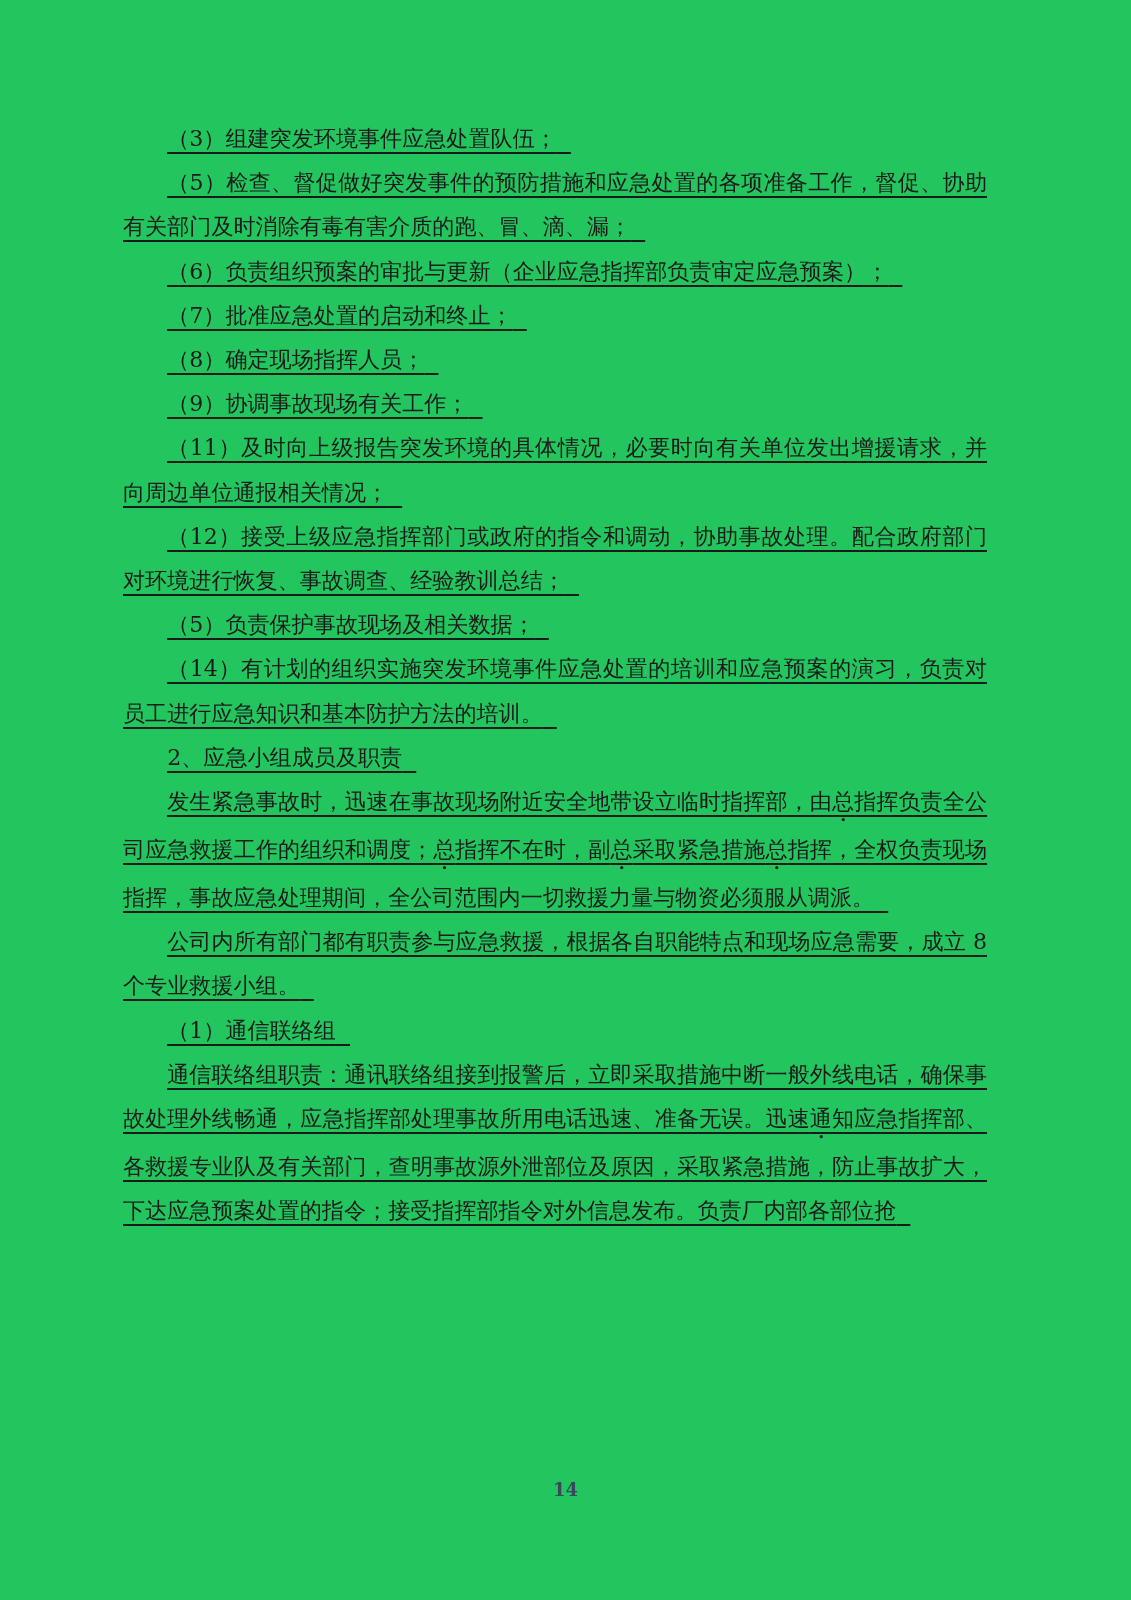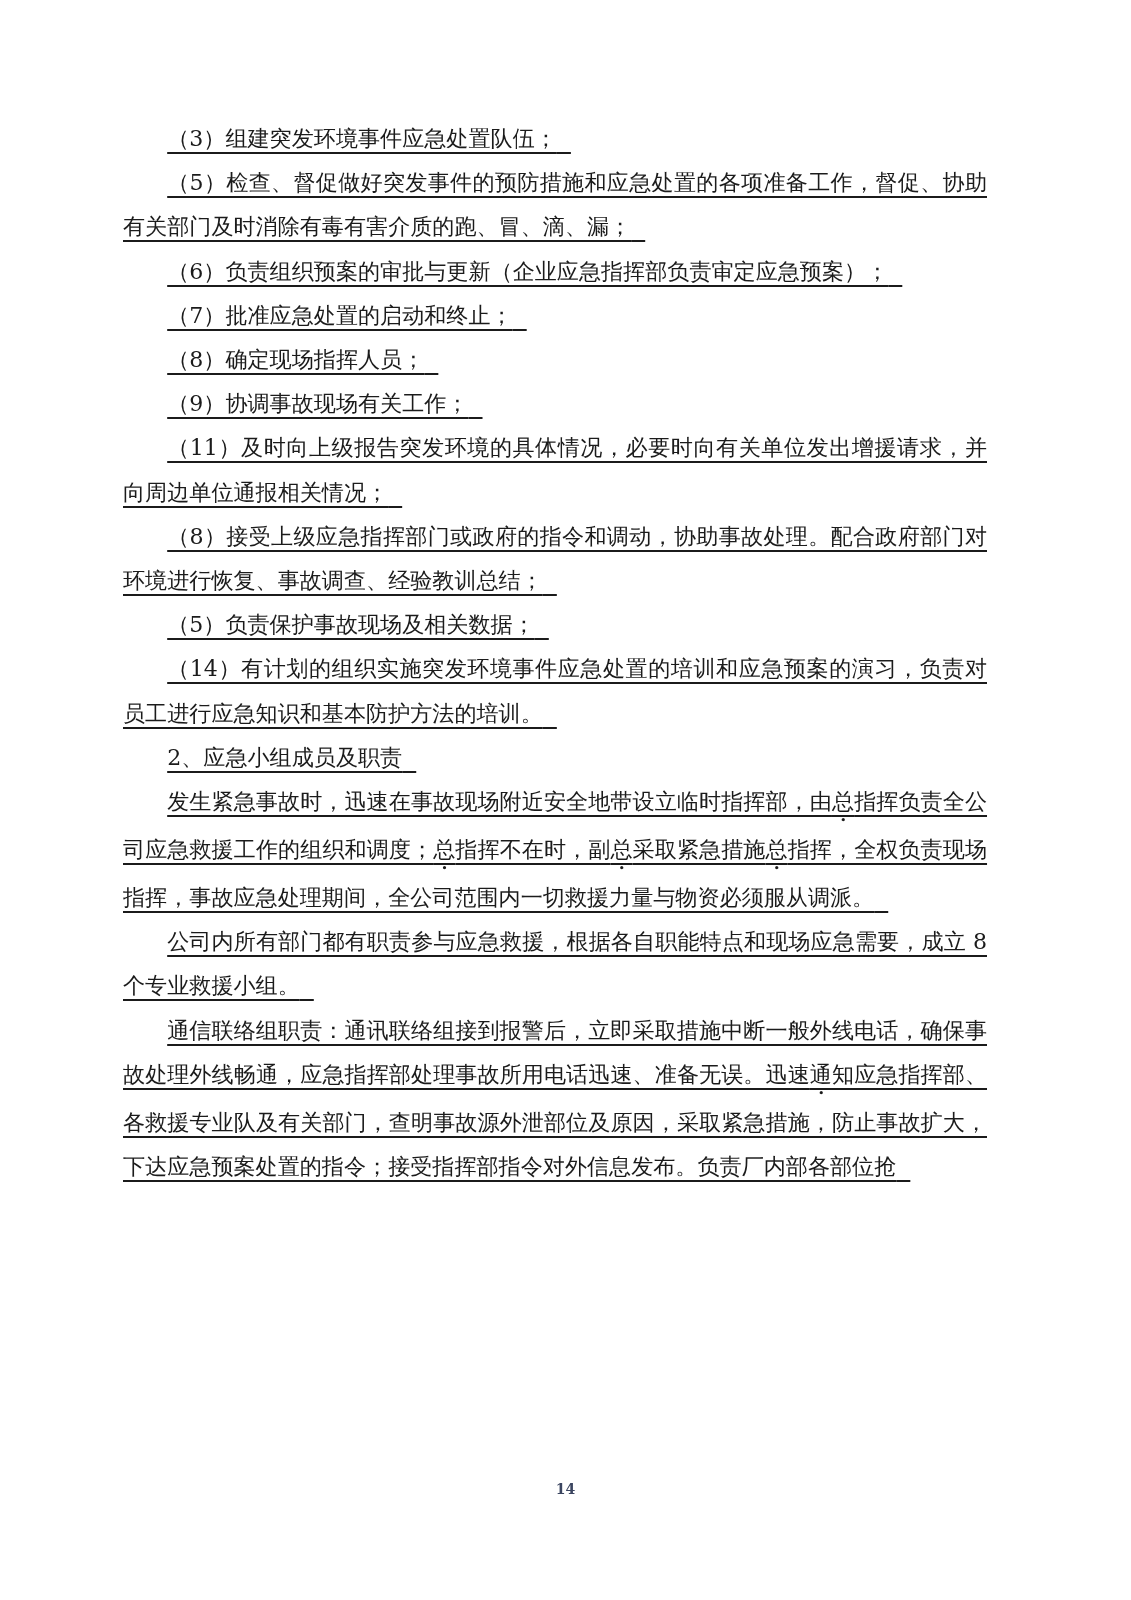--- a/index.html
+++ b/index.html
@@ -1,20 +1,20 @@
 <!DOCTYPE html>
 <html><head>
 <meta charset="utf-8">
 <style>
   html, body { margin: 0; padding: 0; background: #e8e8e8; }
   .page {
     position: relative;
     width: 1131px;
     height: 1600px;
-    background: #ffffff;
+    background: #22c55e;
     overflow: hidden;
     font-family: "DejaVu Serif", "Liberation Serif", serif;
   }
   .content {
     position: absolute;
     left: 123px;
     top: 116px;
     width: 864px;
     color: #1b1b1b;
     font-size: 22.1px;
@@ -40,43 +40,44 @@
     text-emphasis-position: under right;
   }
   .footer {
     position: absolute;
     left: 0;
     top: 1479px;
     width: 100%;
     text-align: center;
   }
   .page-num {
-    font-size: 14px;
+    font-size: 18px;
     font-weight: bold;
     color: #3b4560;
     font-family: "DejaVu Serif", "Liberation Serif", serif;
   }
 </style>
 </head>
 <body>
 
 <div class="page">
   <div class="content">
       <p class="para"><span>（3）组建突发环境事件应急处置队伍；</span></p>
       <p class="para"><span>（5）检查、督促做好突发事件的预防措施和应急处置的各项准备工作，督促、协助有关部门及时消除有毒有害介质的跑、冒、滴、漏；</span></p>
       <p class="para"><span>（6）负责组织预案的审批与更新（企业应急指挥部负责审定应急预案）；</span></p>
       <p class="para"><span>（7）批准应急处置的启动和终止；</span></p>
       <p class="para"><span>（8）确定现场指挥人员；</span></p>
       <p class="para"><span>（9）协调事故现场有关工作；</span></p>
       <p class="para"><span>（11）及时向上级报告突发环境的具体情况，必要时向有关单位发出增援请求，并向周边单位通报相关情况；</span></p>
-      <p class="para"><span>（8）接受上级应急指挥部门或政府的指令和调动，协助事故处理。配合政府部门对环境进行恢复、事故调查、经验教训总结；</span></p>
+      <p class="para"><span>（12）接受上级应急指挥部门或政府的指令和调动，协助事故处理。配合政府部门对环境进行恢复、事故调查、经验教训总结；</span></p>
       <p class="para"><span>（5）负责保护事故现场及相关数据；</span></p>
       <p class="para"><span>（14）有计划的组织实施突发环境事件应急处置的培训和应急预案的演习，负责对员工进行应急知识和基本防护方法的培训。</span></p>
       <p class="para"><span>2、应急小组成员及职责</span></p>
       <p class="para"><span>发生紧急事故时，迅速在事故现场附近安全地带设立临时指挥部，由</span><span class="dot">总</span><span>指挥负责全公司应急救援工作的组织和调度；</span><span class="dot">总</span><span>指挥不在时，副</span><span class="dot">总</span><span>采取紧急措施</span><span class="dot">总</span><span>指挥，全权负责现场指挥，事故应急处理期间，全公司范围内一切救援力量与物资必须服从调派。</span></p>
       <p class="para"><span>公司内所有部门都有职责参与应急救援，根据各自职能特点和现场应急需要，成立 8 个专业救援小组。</span></p>
+      <p class="para"><span>（1）通信联络组</span></p>
       <p class="para"><span>通信联络组职责：通讯联络组接到报警后，立即采取措施中断一般外线电话，确保事故处理外线畅通，应急指挥部处理事故所用电话迅速、准备无误。迅速</span><span class="dot">通</span><span>知应急指挥部、各救援专业队及有关部门，查明事故源外泄部位及原因，采取紧急措施，防止事故扩大，下达应急预案处置的指令；接受指挥部指令对外信息发布。负责厂内部各部位抢</span></p>
     </div>
 
   <div class="footer">
     <span class="page-num">14</span>
   </div>
 </div>
 
 </body></html>

